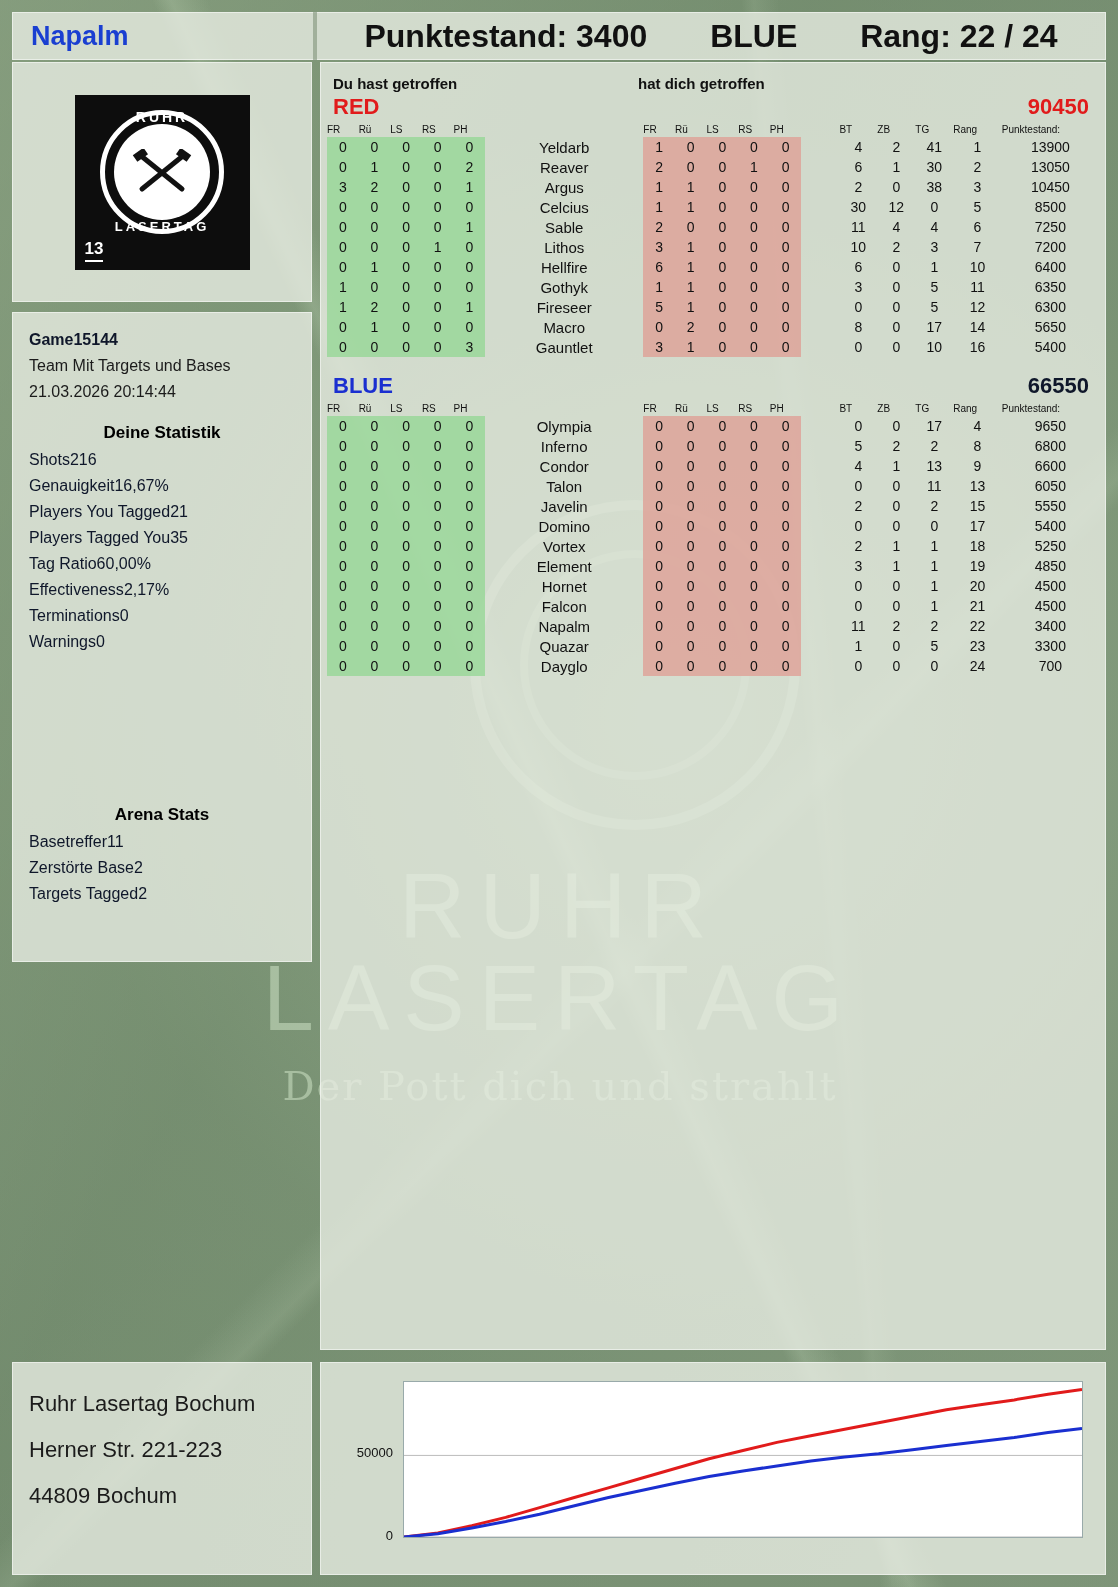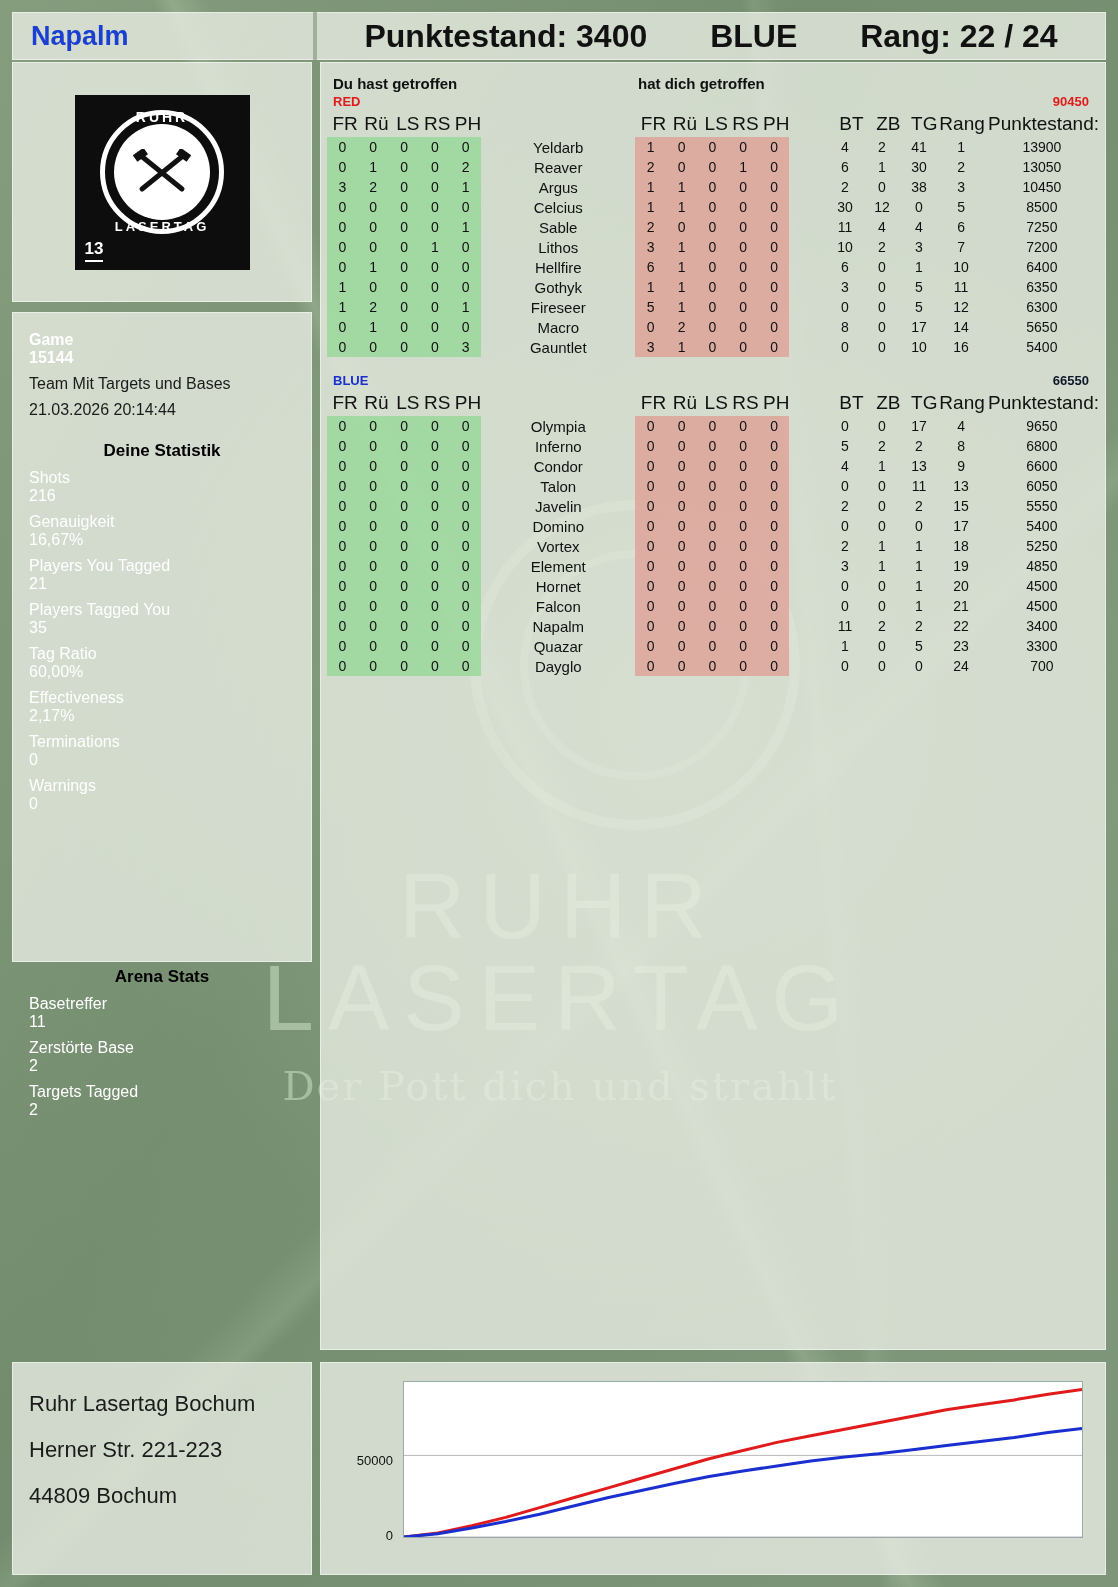--- a/index.html
+++ b/index.html
@@ -67,21 +67,21 @@
   #logo-panel { left:12px; top:62px; width:300px; height:240px; display:flex; align-items:center; justify-content:center;}
   .logo-box { width:175px; height:175px; background:#0d0d0d; position:relative; }
   .logo-ring { position:absolute; left:50%; top:44%; transform:translate(-50%,-50%); width:124px; height:124px; border:5px solid #fff; border-radius:50%; }
   .logo-inner { position:absolute; left:50%; top:44%; transform:translate(-50%,-50%); width:96px; height:96px; background:#fff; border-radius:50%; }
   .logo-txt-top { position:absolute; left:0; right:0; top:14px; text-align:center; color:#fff; font-size:14px; font-weight:bold; letter-spacing:3px; z-index:3;}
   .logo-txt-bot { position:absolute; left:0; right:0; bottom:36px; text-align:center; color:#fff; font-size:13px; font-weight:bold; letter-spacing:3px; z-index:3;}
   .logo-hammers { position:absolute; left:50%; top:44%; transform:translate(-50%,-50%); width:60px; height:46px; z-index:4; }
   .logo-num { position:absolute; left:10px; bottom:8px; color:#fff; font-size:17px; font-weight:bold; border-bottom:2px solid #fff; padding-bottom:1px;}
 
   #game-panel { left:12px; top:312px; width:300px; height:650px; padding:14px 16px; }
-  .row { display:flex; justify-content:flex-start; font-size:16px; color:#ffffff; padding:4px 0;flex-direction:column; }
+  .row { display:flex; justify-content:flex-start; font-size:16px; color:#0f172a; padding:4px 0; }
   .row.b { font-weight:bold; }
   .sec-title { font-size:17px; font-weight:bold; margin-top:18px; margin-bottom:4px;text-align:center; }
   .plain { font-size:16px; padding:4px 0; color:#1b1b1b; }
 
   
   .hitpanel { z-index:3; background:rgba(231,236,226,0.82); border:1px solid rgba(255,255,255,0.5); padding:6px 10px; }
   .hp-title { text-align:center; font-weight:bold; font-size:16px; margin-bottom:6px; }
   .hp-row { display:flex; justify-content:space-between; font-size:11.5px; padding:6px 0; }
 
   #hp-rs { left:172px; top:980px; width:140px; height:105px; }
@@ -90,24 +90,24 @@
   #hp-back { left:20px; top:1180px; width:140px; height:105px; }
   #hp-phasor { left:172px; top:1245px; width:140px; height:105px; }
 
   #addr-panel { left:12px; top:1362px; width:300px; height:213px; padding:18px 16px; }
   .addr-line { font-size:22px; color:#1b1b1b; padding:10px 0; }
 
   
   #stats-panel { left:320px; top:62px; width:786px; height:1288px; padding:12px 6px 0 6px; }
   .colhdr { display:flex; font-weight:bold; font-size:15px; color:#111; padding-left:6px; }
   .colhdr .c1 { width:305px; }
-  .team-line { display:flex; justify-content:space-between; padding:2px 10px 2px 6px; font-size:13px; font-weight:bold; }
+  .team-line { display:flex; justify-content:space-between; padding:2px 10px 2px 6px; font-size:22px; font-weight:bold; }
 
   table.stats { width:100%; border-collapse:collapse; font-size:14px; color:#111; }
-  table.stats th { font-weight:normal; font-size:19px; padding:2px 0; text-align:right; }
+  table.stats th { font-weight:normal; font-size:10px; padding:2px 0; text-align:left; }
   table.stats td { text-align:center; padding:1.5px 0; }
   .gcell { background:rgba(150,215,150,0.80); width:30px; }
   .rcell { background:rgba(222,160,150,0.80); width:30px; }
   .ghdr { width:30px; }
   .rhdr { width:30px; }
   .namecell { width:150px; text-align:center; font-size:15px; }
   .gapcell { width:36px; }
   .plaincell { width:36px; }
   .rankcell { width:46px; }
   .ptscell { width:92px; text-align:right; padding-right:14px; }
@@ -800,15 +800,15 @@
 
 <div class="panel" id="chart-panel">
   <div class="chart-area">
     <div class="plot" id="plot"><svg width="678" height="155">
           <line x1="0" x2="678" y1="155" y2="155" stroke="#bbb" stroke-width="1"></line>
           <line x1="0" x2="678" y1="73.42105263157895" y2="73.42105263157895" stroke="#bbb" stroke-width="1"></line>
           <polyline points="0.0,155.0 33.9,150.9 67.8,143.6 101.7,135.4 135.6,125.6 169.5,115.8 203.4,106.1 237.3,96.3 271.2,86.5 305.1,76.7 339.0,68.5 372.9,60.4 406.8,53.8 440.7,47.3 474.6,40.8 508.5,34.3 542.4,27.7 576.3,22.8 610.2,17.9 644.1,12.2 678.0,7.4" fill="none" stroke="#e11b1b" stroke-width="3"></polyline>
           <polyline points="0.0,155.0 33.9,151.7 67.8,146.0 101.7,139.5 135.6,132.2 169.5,124.0 203.4,115.8 237.3,108.5 271.2,101.2 305.1,94.6 339.0,88.9 372.9,84.0 406.8,79.1 440.7,75.1 474.6,71.8 508.5,67.7 542.4,63.6 576.3,59.6 610.2,55.5 644.1,50.6 678.0,46.4" fill="none" stroke="#1a2fd0" stroke-width="3"></polyline>
         </svg></div>
     <div class="ytick" id="ytick0" style="top: 155px;">0</div>
-    <div class="ytick" id="ytick1" style="top: 80px;">50000</div>
+    <div class="ytick" id="ytick1" style="top: 72px;">50000</div>
   </div>
 </div>
 
 </body></html>

